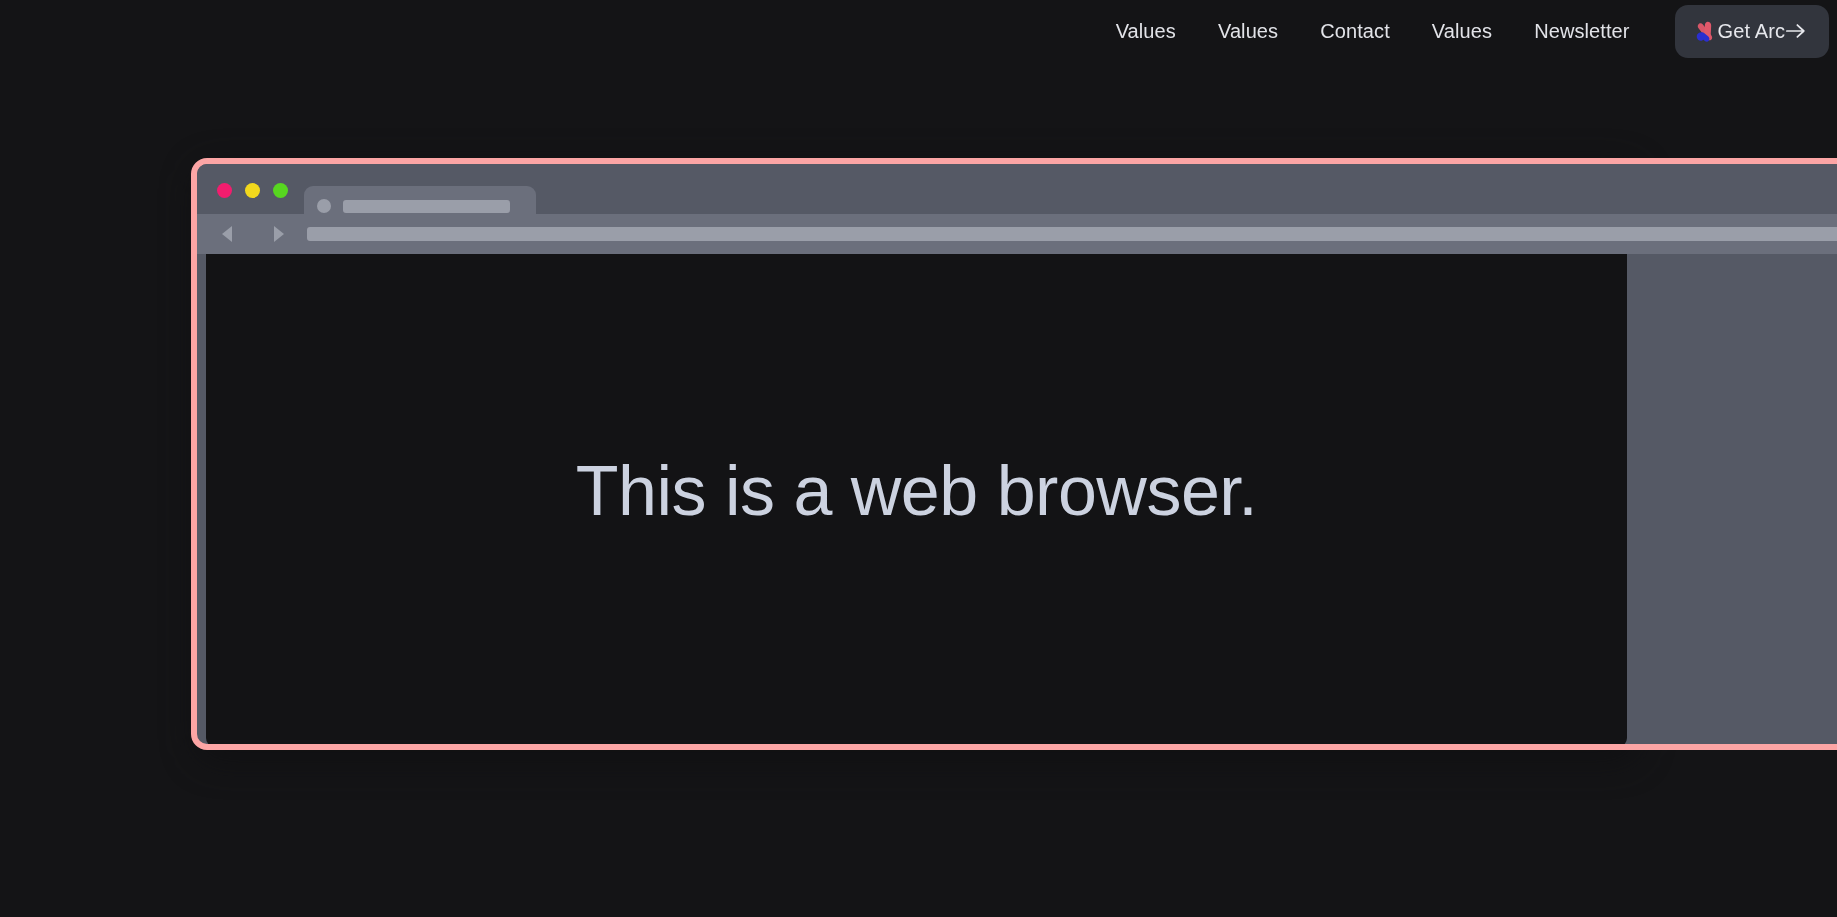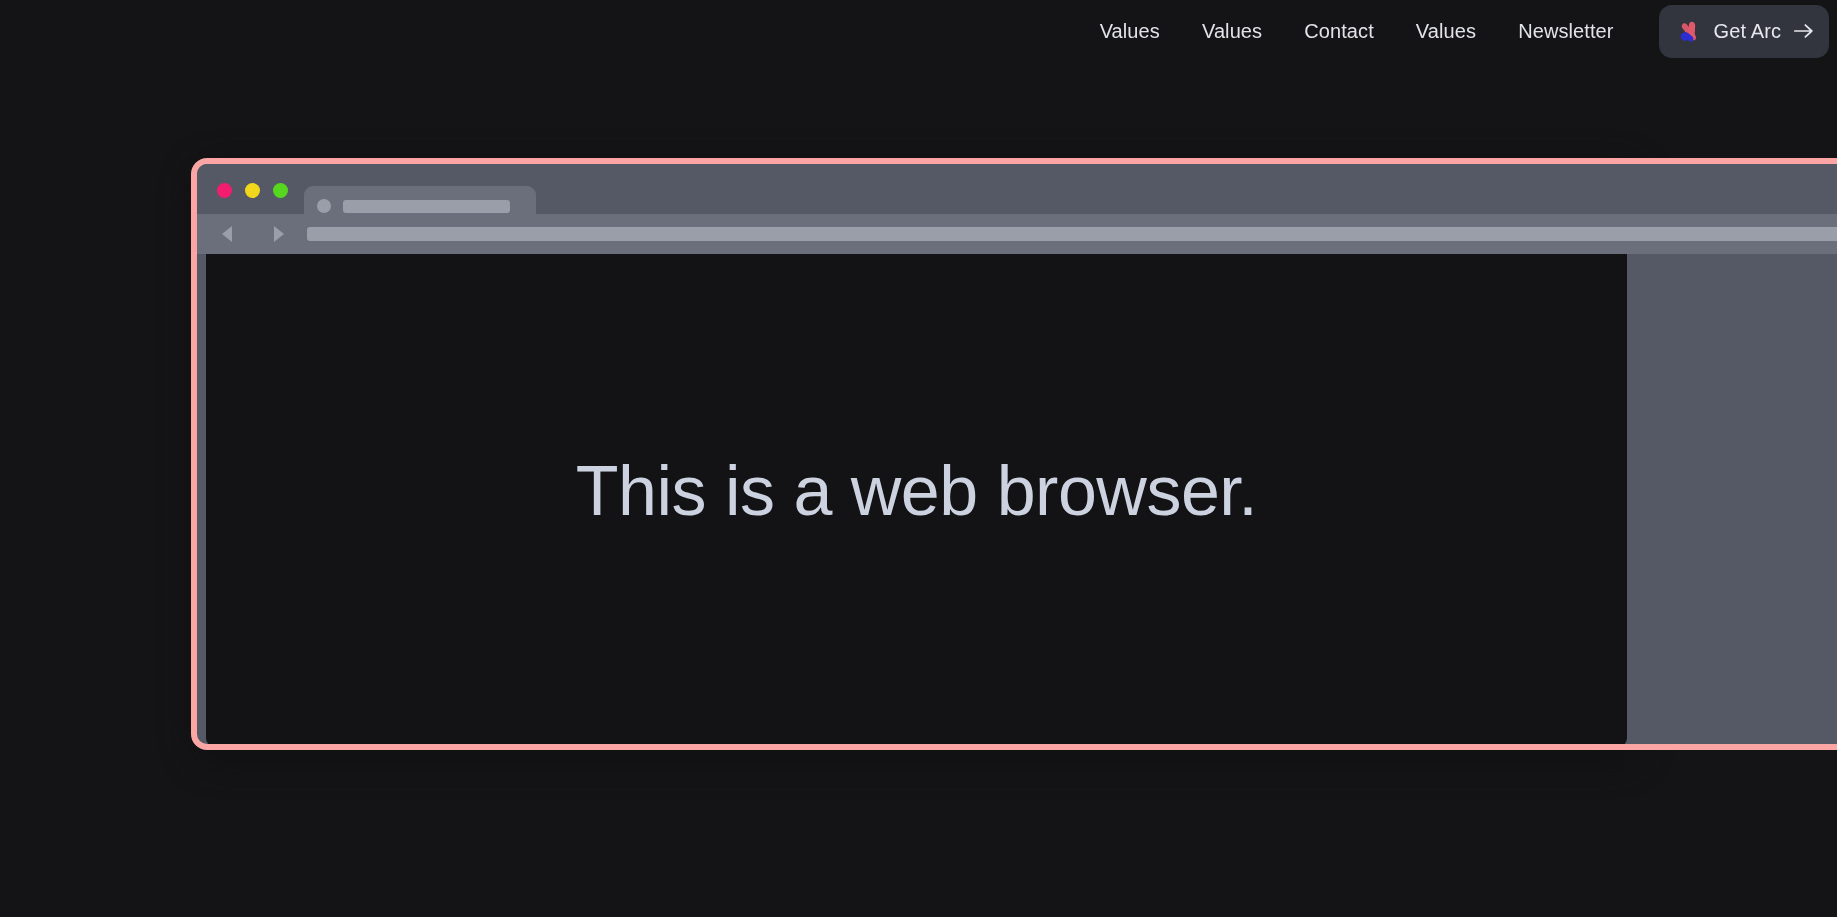--- a/index.html
+++ b/index.html
@@ -42,26 +42,26 @@
     letter-spacing: 0.1px;
     text-decoration: none;
     padding: 8px 21px;
     white-space: nowrap;
     line-height: 1;
   }
 
   .get-arc-btn {
     display: flex;
     align-items: center;
-    gap: 12px;
+    gap: 0;
     background: #32353d;
     border: none;
     border-radius: 13px;
     height: 53px;
-    padding: 0 14px 0 17px;
+    padding: 0 22px 0 17px;
     margin-left: 24px;
     cursor: pointer;
     font-family: "Liberation Sans", sans-serif;
   }
 
   .arc-logo {
     width: 26px;
     height: 26px;
     display: block;
     flex: 0 0 auto;

